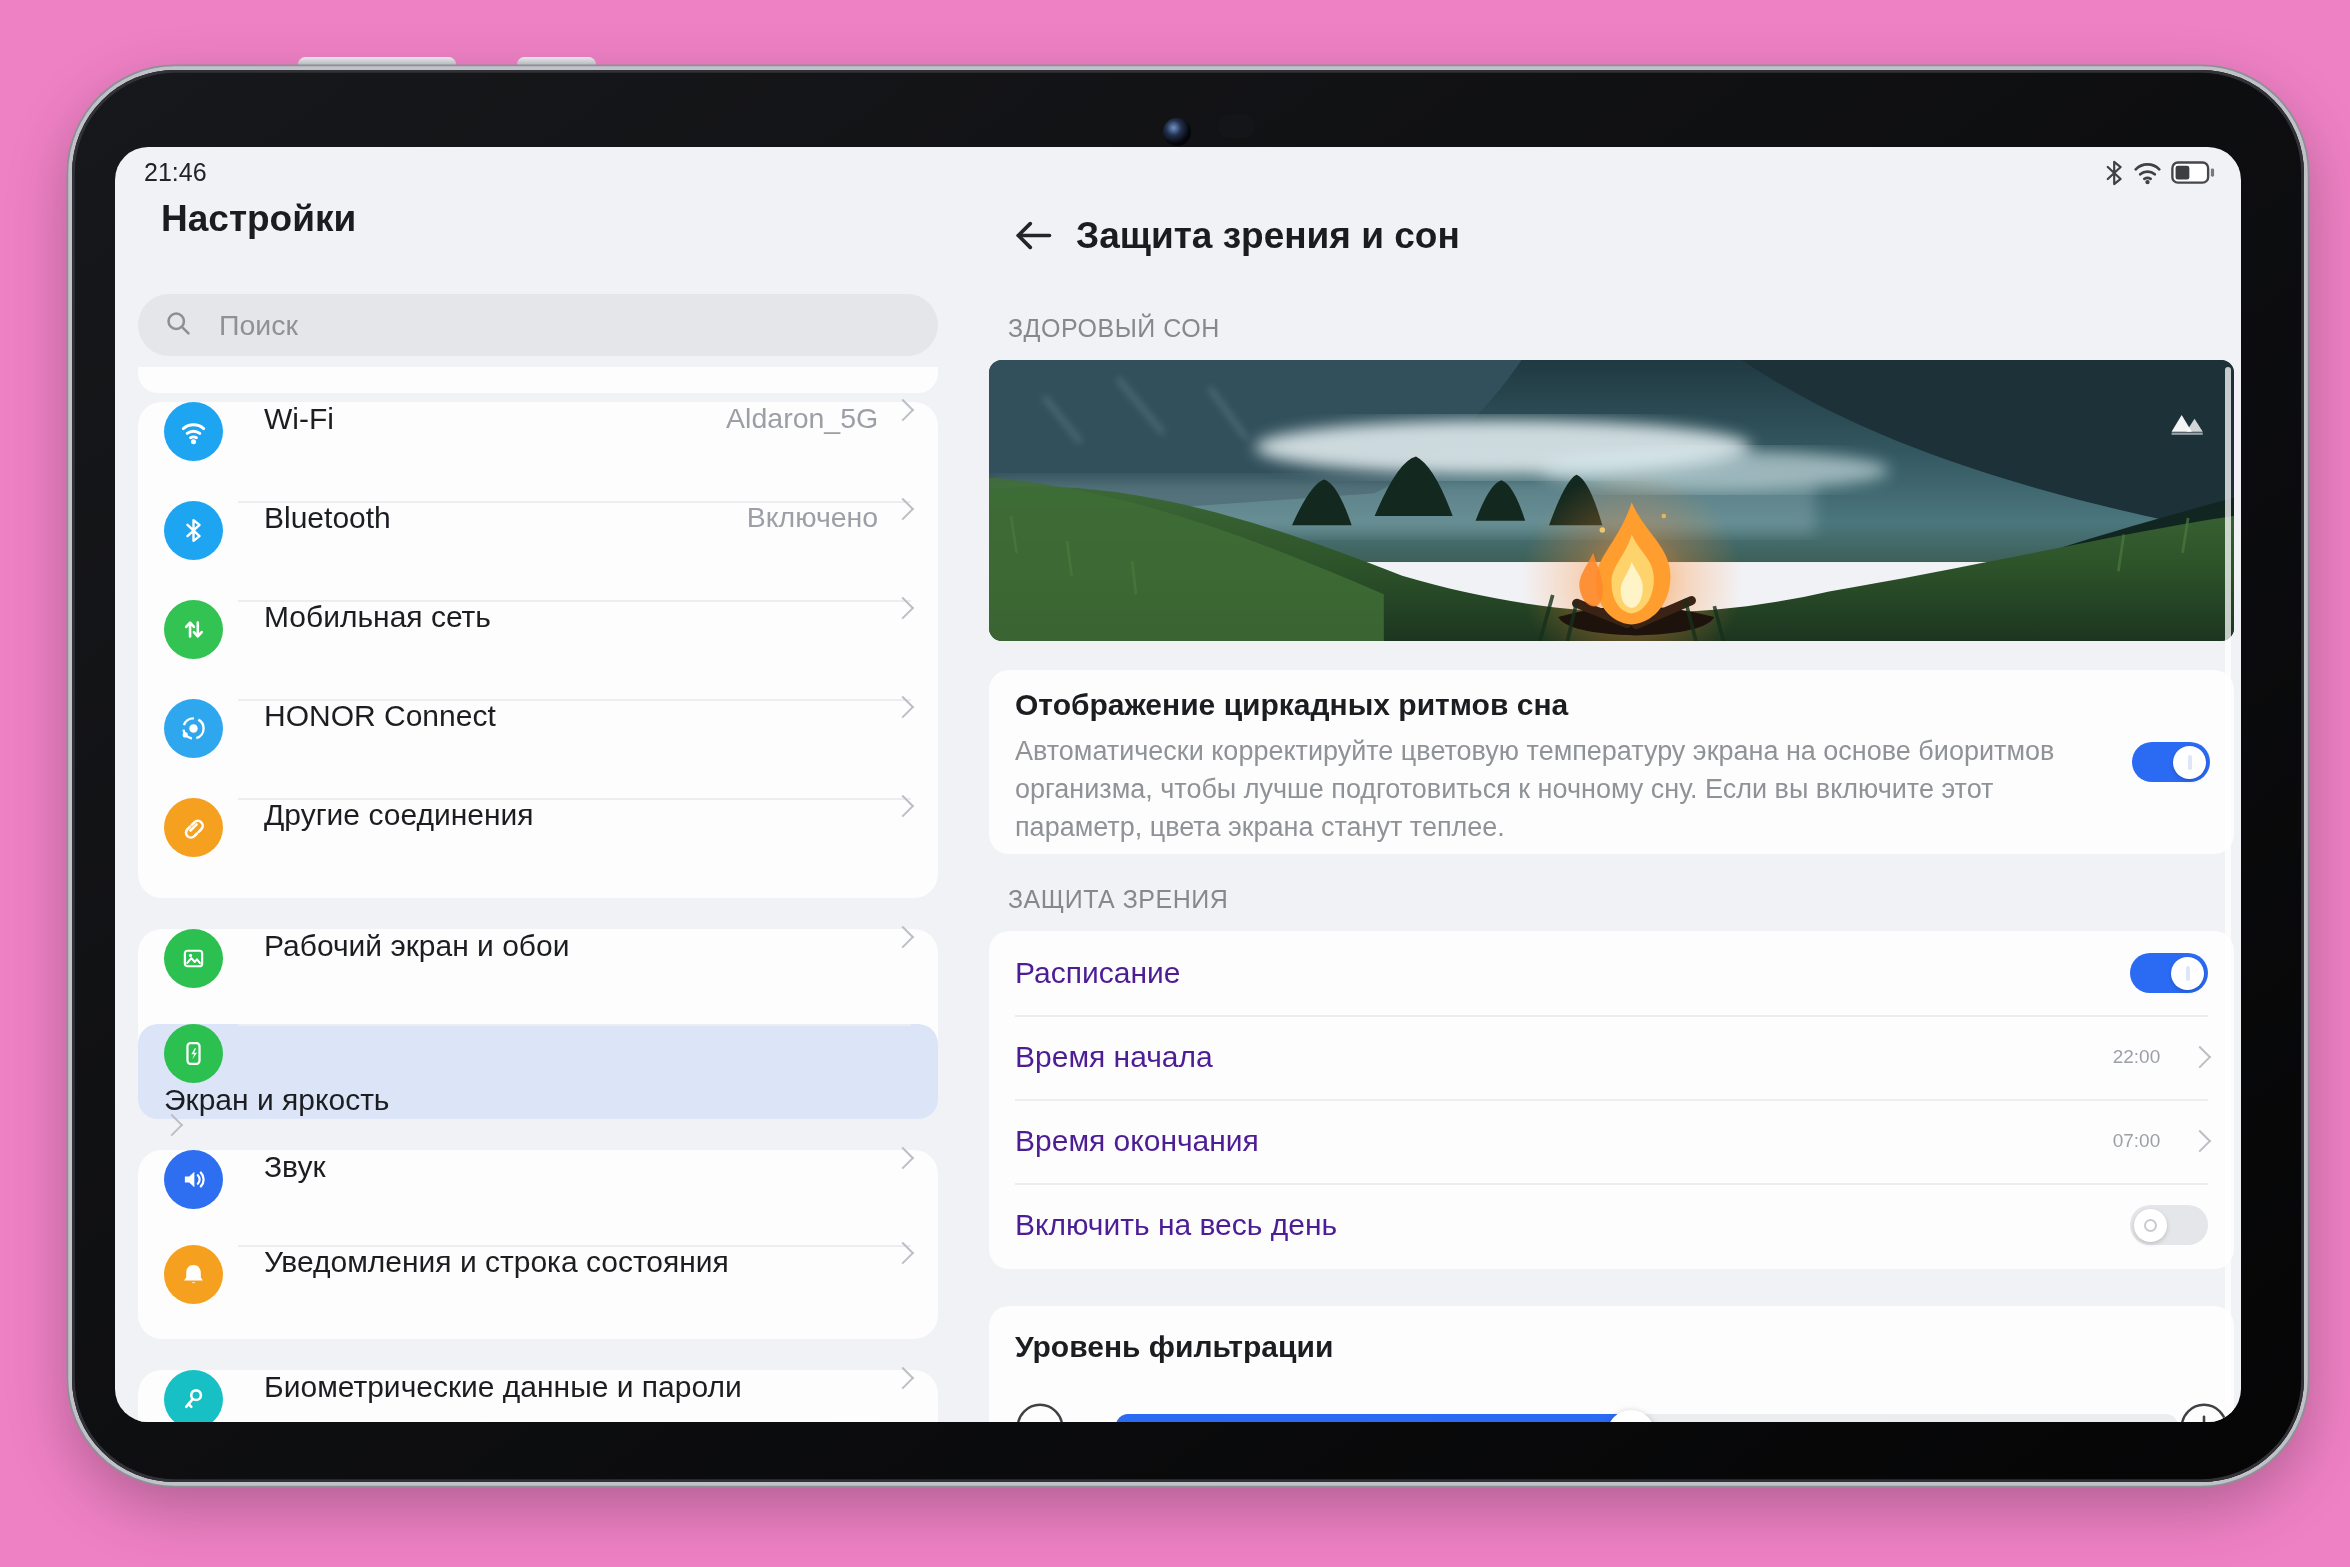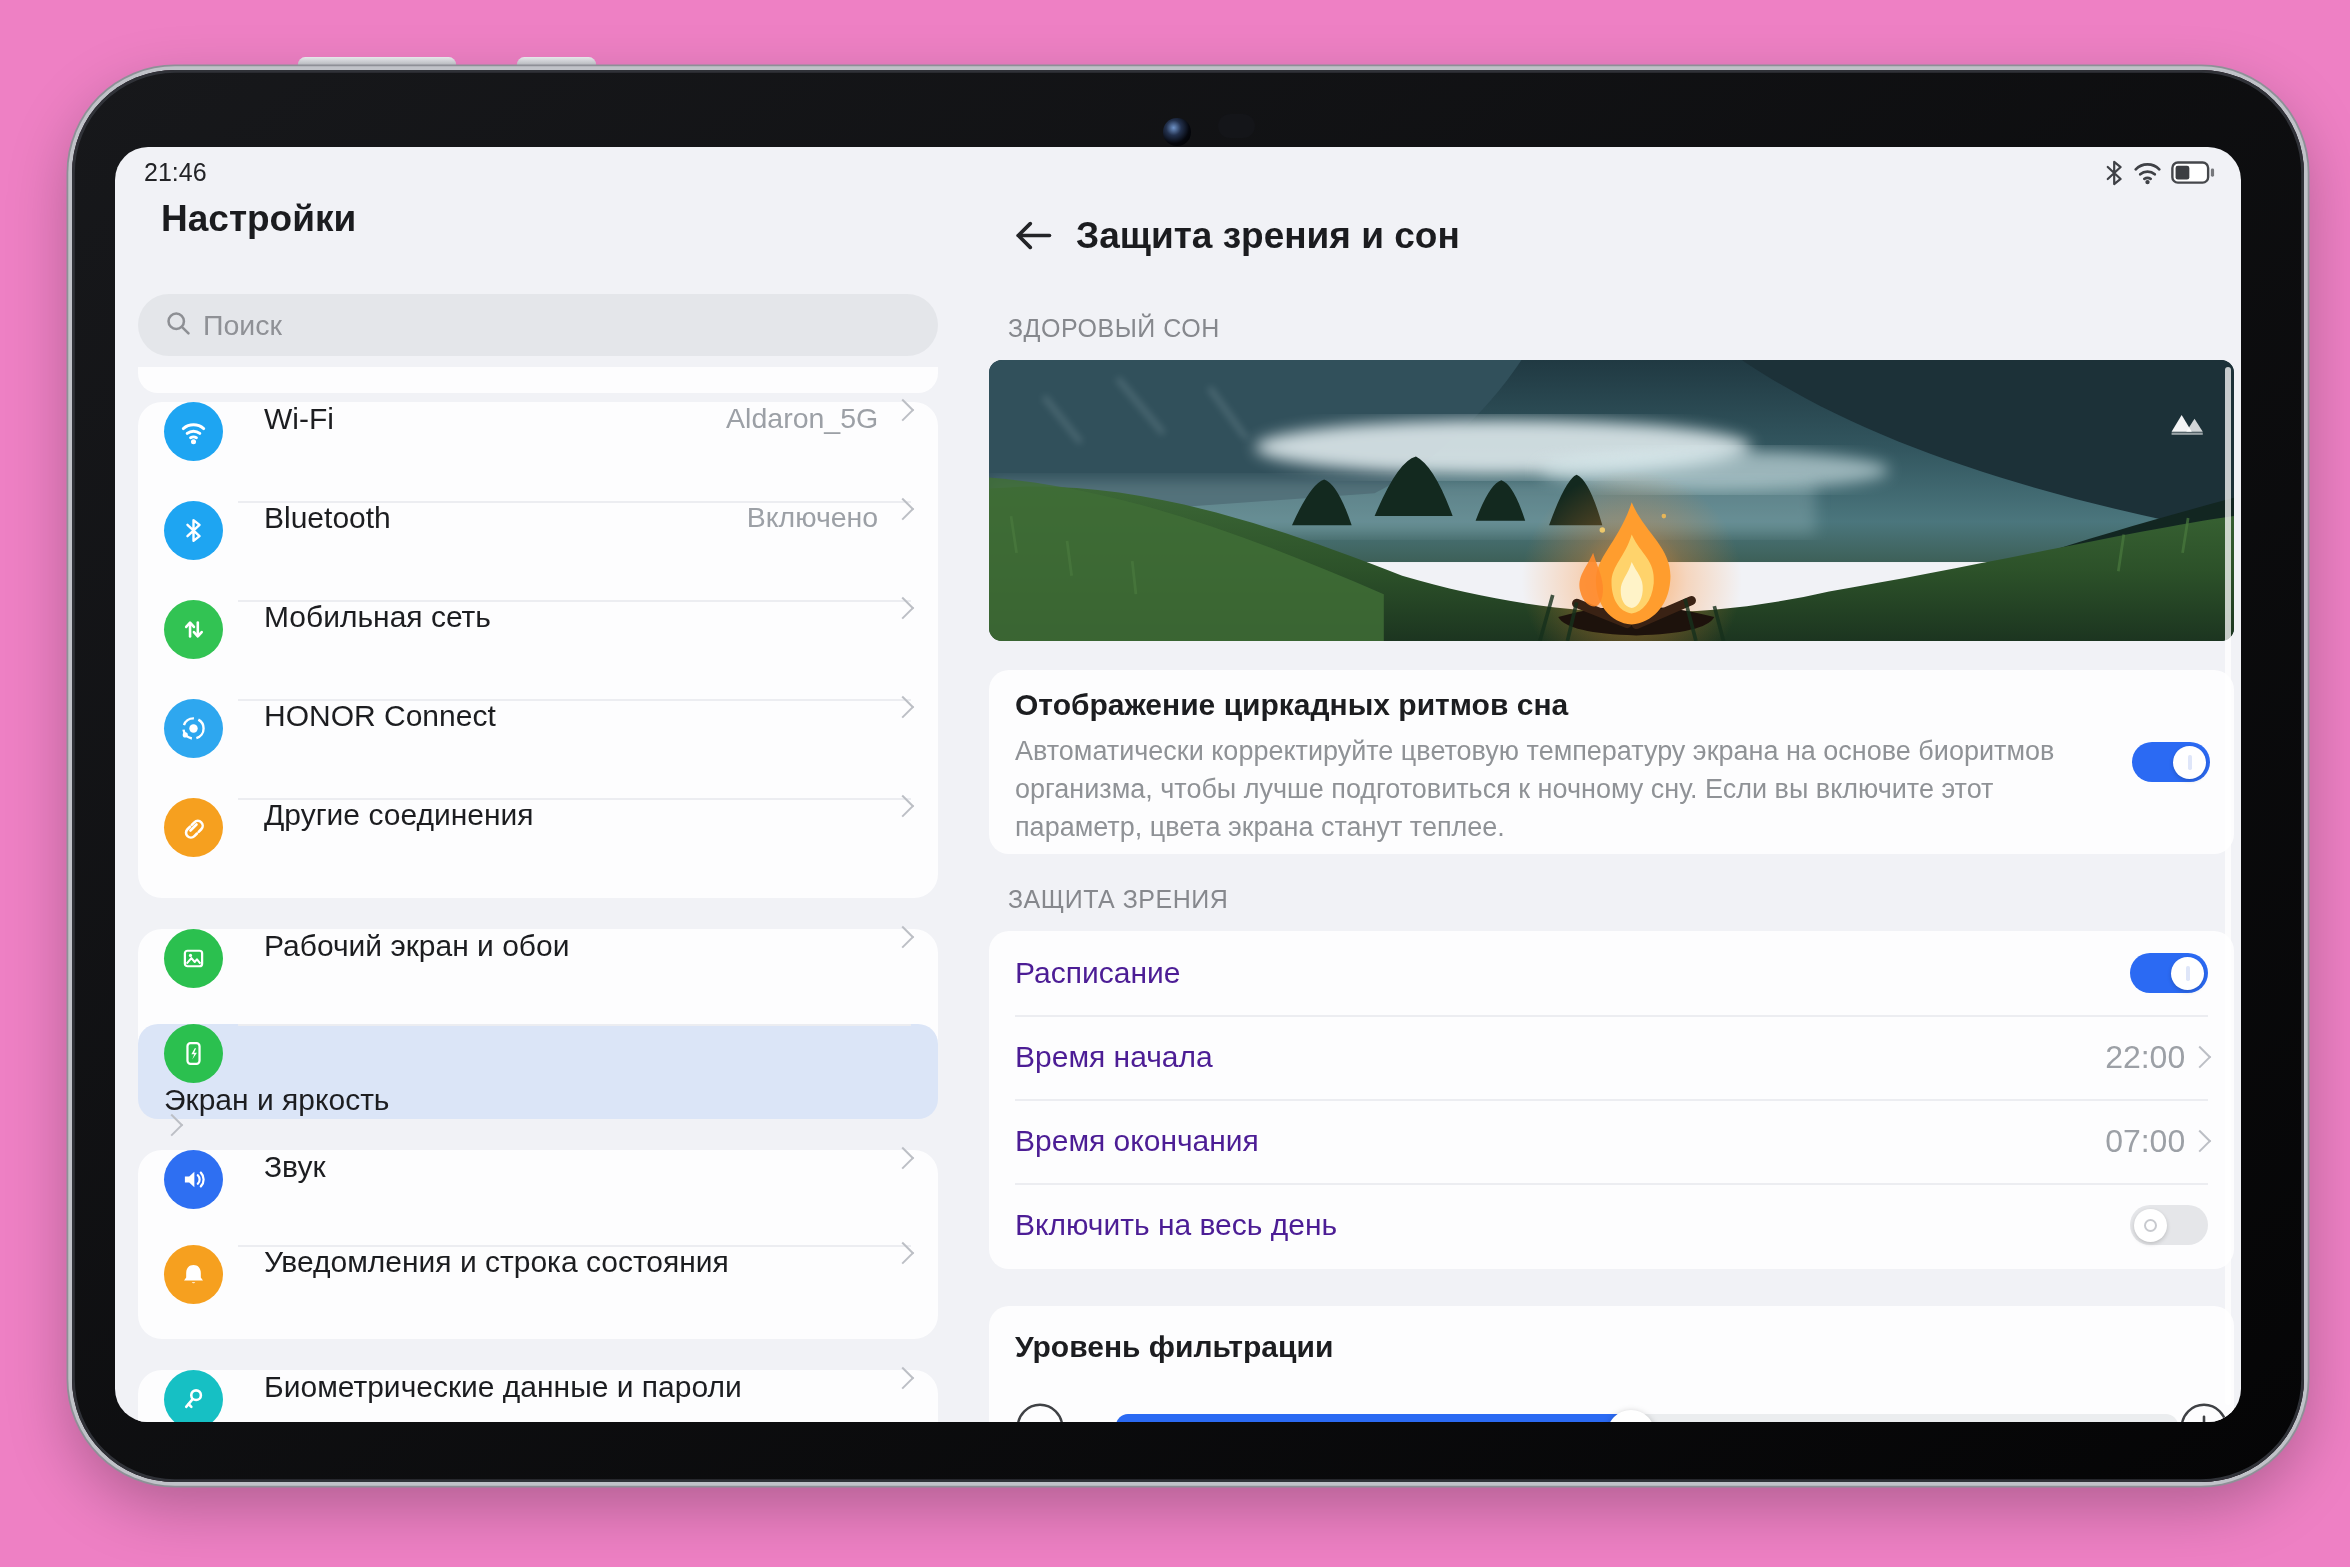--- a/index.html
+++ b/index.html
@@ -20,21 +20,21 @@
   .screen{position:absolute;left:43px;top:77px;width:2126px;height:1275px;border-radius:33px;
     background:#f1f2f6;overflow:hidden;}
 
   
   .time{left:29px;top:11px;font-size:25px;font-weight:500;color:#222326;}
   .statusicons{right:26px;top:13px;display:flex;align-items:center;gap:9.2px;}
 
   
   .sb-title{left:46px;top:51px;font-size:37px;font-weight:600;color:#1b1c1f;}
   .search{left:23px;top:147px;width:800px;height:62px;border-radius:31px;background:#e4e6ea;
-    display:flex;align-items:center;gap:10px;padding-left:26px;box-sizing:border-box;}
+    display:flex;align-items:center;gap:26px;padding-left:26px;box-sizing:border-box;}
   .search-text{font-size:28.5px;color:#8f9196;}
   .card{position:absolute;left:23px;width:800px;background:#fdfdfe;border-radius:24px;}
   .sliver{left:23px;top:220px;width:800px;height:26px;background:#fdfdfe;border-radius:0 0 20px 20px;}
   .srow{display:flex;padding:0 27.5px 0 26px;position:relative;}
   .srow.h108{height:99px;} .srow.h103{height:95px;}
   .srow+.srow::before{content:'';position:absolute;top:0;left:100px;right:27.5px;height:1.8px;background:#ecedf1;}
   .circle{width:59px;height:59px;border-radius:50%;flex:0 0 59px;display:flex;
     align-items:center;justify-content:center;margin-right:41px;}
   .slabel{font-size:30px;font-weight:500;color:#1c1d20;flex:1 1 auto;white-space:nowrap;}
   .svalue{font-size:28.5px;color:#9ca0a6;margin-right:16.5px;white-space:nowrap;}
@@ -47,21 +47,21 @@
   .d-title{left:961px;top:68px;font-size:37px;font-weight:600;color:#1b1c1f;}
   .backbtn{left:896px;top:70px;width:44px;height:37px;}
   .sect{font-size:25px;color:#86888d;letter-spacing:0.5px;}
   .banner{left:874px;top:213px;width:1245px;height:281px;border-radius:13px;overflow:hidden;}
   .dcard{position:absolute;left:874px;width:1245px;background:#fdfdfe;border-radius:20px;box-sizing:border-box;}
   .circ-title{font-size:30px;font-weight:600;color:#1c1d20;}
   .circ-desc{font-size:27px;line-height:38px;color:#8f9296;width:1056px;}
   .drow{display:flex;align-items:center;height:84px;padding:0 26px;position:relative;}
   .drow+.drow::before{content:'';position:absolute;top:0;left:26px;right:26px;height:1.8px;background:#ecedf1;}
   .dlabel{font-size:30px;font-weight:500;color:#4c1d95;flex:1 1 auto;}
-  .dvalue{font-size:32px;color:#9ca0a6;margin-right:7px;}
+  .dvalue{font-size:19px;color:#9ca0a6;margin-right:32px;}
 
   
   .toggle{width:78px;height:40px;border-radius:20px;position:relative;flex:0 0 78px;}
   .toggle.on{background:#2b6af3;}
   .toggle.off{background:#e5e6e9;}
   .toggle .knob{position:absolute;top:3.7px;width:33px;height:33px;border-radius:50%;background:#fff;
     box-shadow:0 1.8px 4.6px rgba(0,0,0,.18);display:flex;align-items:center;justify-content:center;}
   .toggle.on .knob{right:3.7px;}
   .toggle.off .knob{left:3.7px;}
   .toggle.on .knob i{display:block;width:3.7px;height:14.7px;border-radius:1.8px;background:#dfe6f9;}

